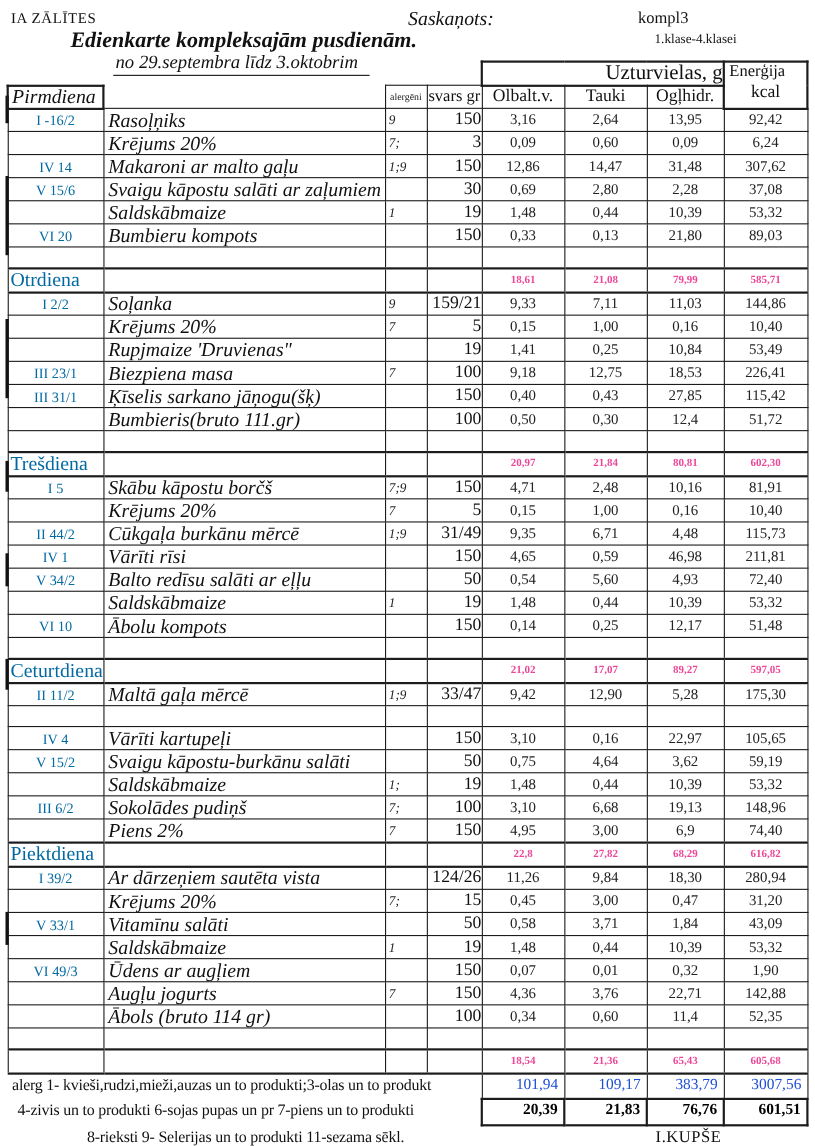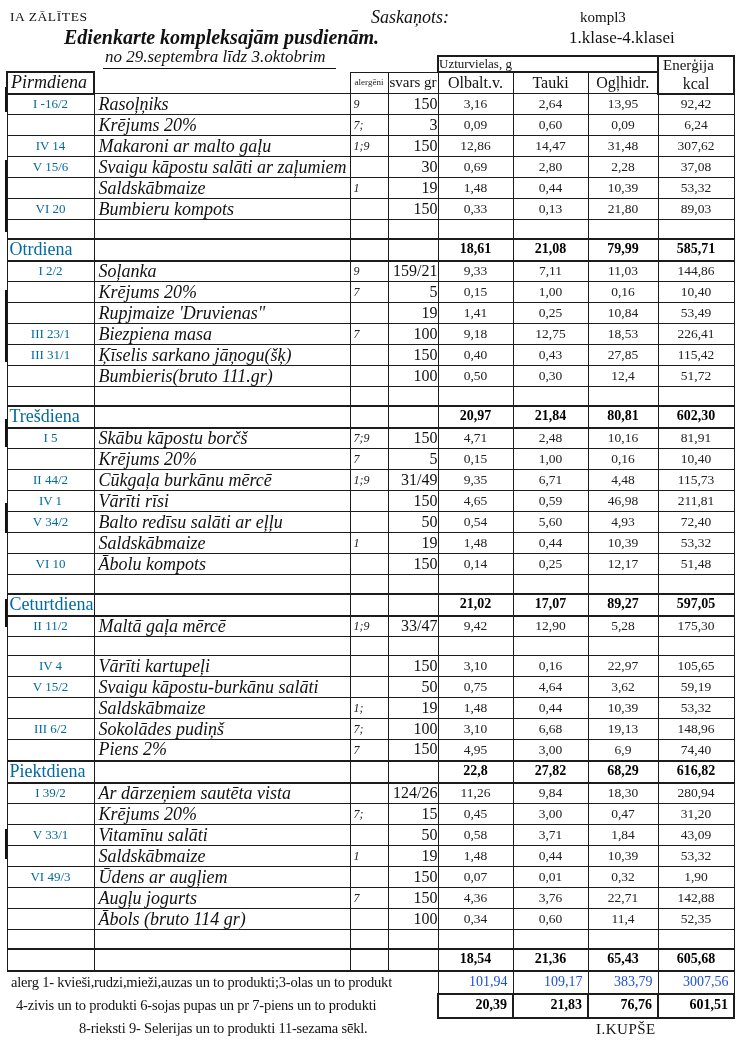--- a/index.html
+++ b/index.html
@@ -3,47 +3,47 @@
 <meta charset="utf-8">
 <style>
   html,body{margin:0;padding:0;width:741px;height:1042px;background:#fff;overflow:hidden;}
   body{position:relative;font-family:"Liberation Serif","DejaVu Serif",serif;color:#111;}
 
   
   .hdr-school{position:absolute;left:10px;top:9px;font-size:13.5px;letter-spacing:.6px;}
   .hdr-approved{position:absolute;left:371px;top:7px;font-style:italic;font-size:18px;}
   .hdr-code{position:absolute;left:580px;top:9px;font-size:15px;}
   .hdr-title{position:absolute;left:64px;top:26px;font-weight:bold;font-style:italic;font-size:20px;}
-  .hdr-classes{position:absolute;left:569px;top:28px;font-size:17px;}
+  .hdr-classes{position:absolute;left:595px;top:28px;font-size:12px;}
   .hdr-dates{position:absolute;left:103px;top:47px;font-style:italic;font-size:17px;
              border-bottom:1.6px solid #111;padding:0 10px 1px 2px;}
 
   
   table{position:absolute;left:6px;top:55px;border-collapse:collapse;table-layout:fixed;}
   td{border:1.5px solid #1c1c1c;padding:0;vertical-align:middle;overflow:hidden;line-height:1.05;}
   td.nb{border:none;}
   tr.hrowA{height:16px;} tr.hrowB{height:18px;}
-  .grp{border-width:2px;text-align:left;font-size:13px;}
+  .grp{border-width:2px;text-align:right;font-size:19px;}
   .energy{border-width:2px;vertical-align:top;}
   .energy .e1{font-size:15px;padding-left:4px;margin-top:1px;}
   .energy .e2{font-size:16px;text-align:center;margin-top:2px;}
   .dayhdr{font-style:italic;font-size:18px;padding-left:3px;border-width:2px;white-space:nowrap;}
   .alerghdr{font-size:9px;text-align:center;color:#222;}
   .weighthdr{font-size:15px;text-align:center;}
   .colhdr{font-size:16px;text-align:center;}
 
   tr.item{height:21px;} tr.blank{height:19px;} tr.day{height:22px;} tr.total{height:22px;}
   .code{font-size:13px;text-align:center;white-space:nowrap;color:#0369a1;}
   .day-name{font-size:18px;text-align:left;padding-left:2px;overflow:visible;white-space:nowrap;}
   .dish{font-style:italic;font-size:18px;padding-left:4px;white-space:nowrap;}
   .alerg{font-style:italic;font-size:12px;padding-left:3px;color:#222;}
   .weight{font-size:16px;text-align:right;}
   .num{font-size:13.5px;text-align:center;color:#222;}
   tr.day td, tr.total td{border-top-width:2.5px;border-bottom-width:2.5px;}
-  tr.day .num, tr.total .num{font-weight:bold;font-size:14px;color:#000000;}
+  tr.day .num, tr.total .num{font-weight:bold;font-size:10px;color:#ec4899;}
 
   
   tr.f1{height:23px;} tr.f2{height:24px;} tr.f3{height:23px;}
   .ftext{border:none;font-size:14.5px;letter-spacing:-0.2px;padding-left:4px;white-space:nowrap;overflow:visible;}
   .t2{padding-left:9px;}
   .t3{padding-left:72px;}
   .fnum{font-size:14px;text-align:right;padding-right:5px;color:#1d4ed8;border-width:1px;}
   tr.f2 .fnum{font-weight:bold;border-width:2.5px;color:#000;}
   .fsig{border:none;font-size:15px;padding-left:158px;letter-spacing:.5px;white-space:nowrap;}
 

